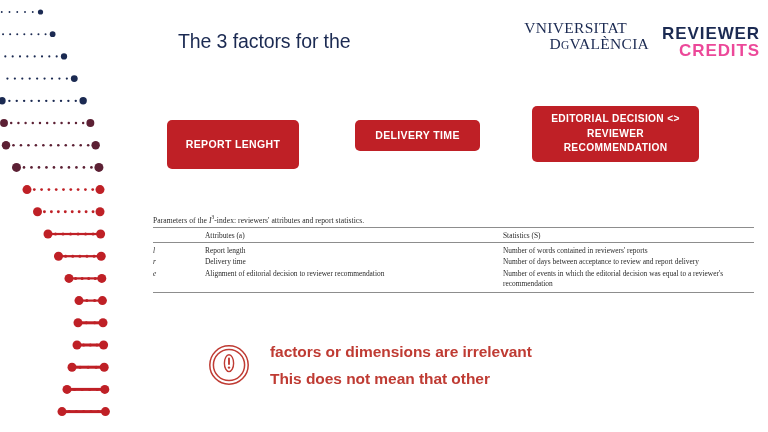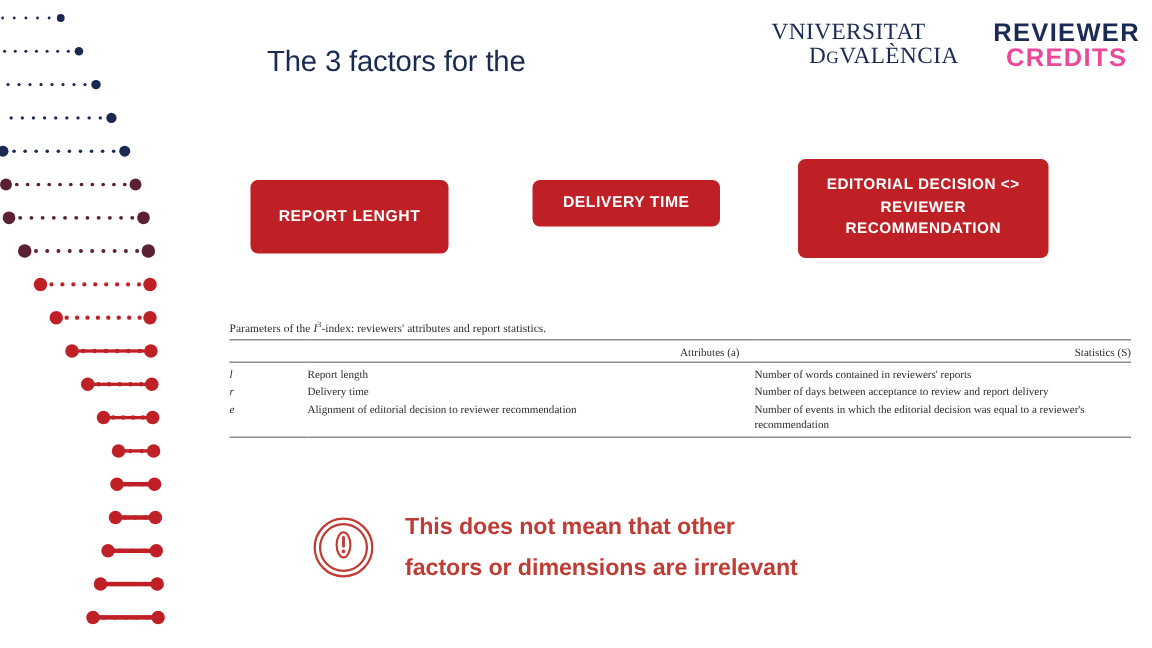--- a/index.html
+++ b/index.html
@@ -39,21 +39,21 @@
   }
   #slide-title .tline { display: block; }
 
   
   #logo-bar {
     position: absolute;
     right: 8px;
     top: 13px;
     display: flex;
     align-items: center;
-    gap: 23px;
+    gap: 13px;
   }
   #uv-logo {
     color: #1b2a52;
     font-family: "Liberation Serif", serif;
     line-height: 1.02;
     text-align: center;
   }
   #uv-logo .uv-l1 {
     display: block;
     font-size: 15.5px;
@@ -62,23 +62,24 @@
   #uv-logo .uv-l2 {
     display: block;
     font-size: 15.5px;
     letter-spacing: 0.3px;
     white-space: nowrap;
     margin-left: 47px;
   }
   #uv-logo .sm { font-size: 11.5px; }
   #rc-logo {
     line-height: 1.0;
-    text-align: center;
+    text-align: right;
     font-weight: bold;
     letter-spacing: 0.9px;
+    margin-top: 12px;
   }
   #rc-logo .rc-l1 {
     display: block;
     font-size: 17px;
     color: #1b2a52;
   }
   #rc-logo .rc-l2 {
     display: block;
     font-size: 17px;
     color: #ec4899;
@@ -104,21 +105,21 @@
     width: 132px; height: 49px;
     font-size: 10.5px;
   }
   #btn-delivery-time {
     left: 355px; top: 120px;
     width: 125px; height: 31px;
     font-size: 10.5px;
   }
   #btn-editorial-decision {
     left: 532px; top: 106px;
-    width: 167px; height: 66px;
+    width: 167px; height: 56px;
     font-size: 10.2px;
     padding: 0 6px;
   }
 
   
   #table-block {
     position: absolute;
     left: 153px;
     top: 214px;
     width: 601px;
@@ -131,21 +132,21 @@
     letter-spacing: 0.05px;
   }
   #table-caption sup { font-size: 5.4px; }
   #params-table {
     width: 100%;
     border-collapse: collapse;
     font-size: 7.4px;
   }
   #params-table thead th {
     font-weight: normal;
-    text-align: right;
+    text-align: left;
     padding: 2.5px 0 2.5px 0;
     border-top: 1.1px solid #8d8d8d;
     border-bottom: 1.1px solid #8d8d8d;
   }
   #params-table tbody tr:last-child td {
     border-bottom: 1.1px solid #8d8d8d;
   }
   #params-table td {
     vertical-align: top;
     padding: 0.8px 0;
@@ -405,16 +406,16 @@
 
 <div id="bottom-note">
   <svg id="warning-icon" width="42" height="42" viewBox="0 0 42 42">
     <circle cx="21" cy="21" r="19.2" fill="none" stroke="#bf3b33" stroke-width="1.5"></circle>
     <circle cx="21" cy="21" r="15.6" fill="none" stroke="#bf3b33" stroke-width="1.5"></circle>
     <ellipse cx="21" cy="19.2" rx="4.6" ry="8.4" fill="none" stroke="#bf3b33" stroke-width="1.4"></ellipse>
     <rect x="20.05" y="13.4" width="1.9" height="7.6" rx="0.9" fill="#bf3b33"></rect>
     <circle cx="21" cy="23.6" r="1.2" fill="#bf3b33"></circle>
   </svg>
   <div id="note-text">
+    <span class="nline">factors or dimensions are irrelevant</span>
     <span class="nline">This does not mean that other</span>
-    <span class="nline">factors or dimensions are irrelevant</span>
   </div>
 </div>
 
 </body></html>

